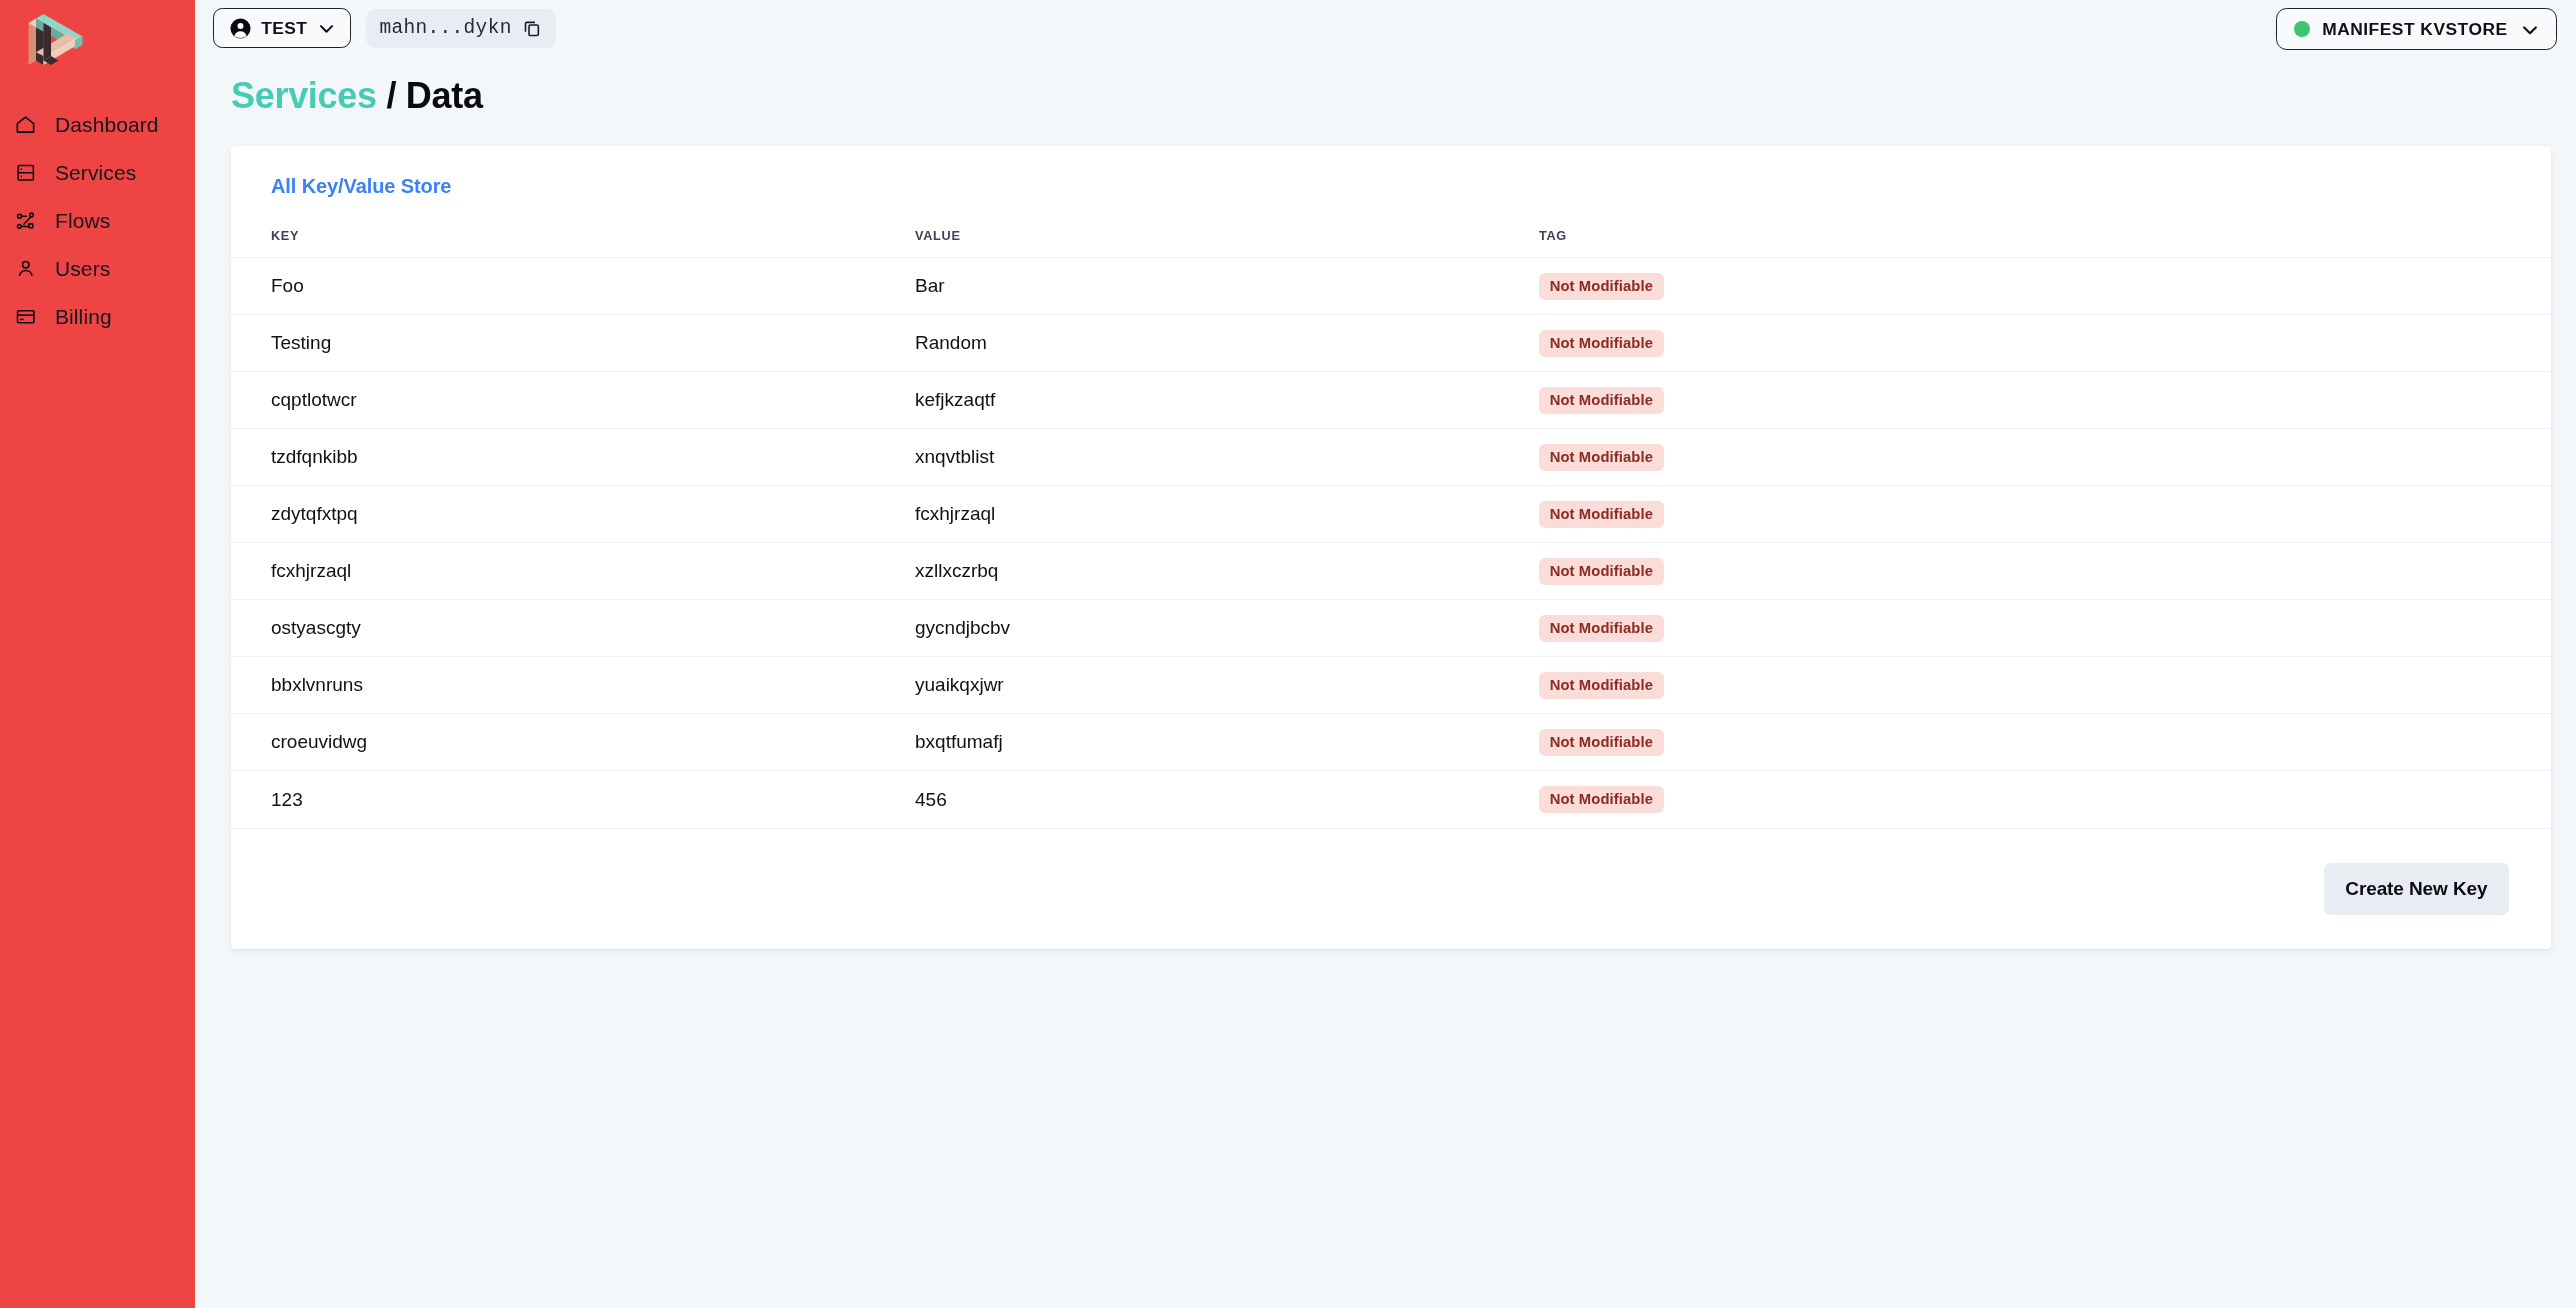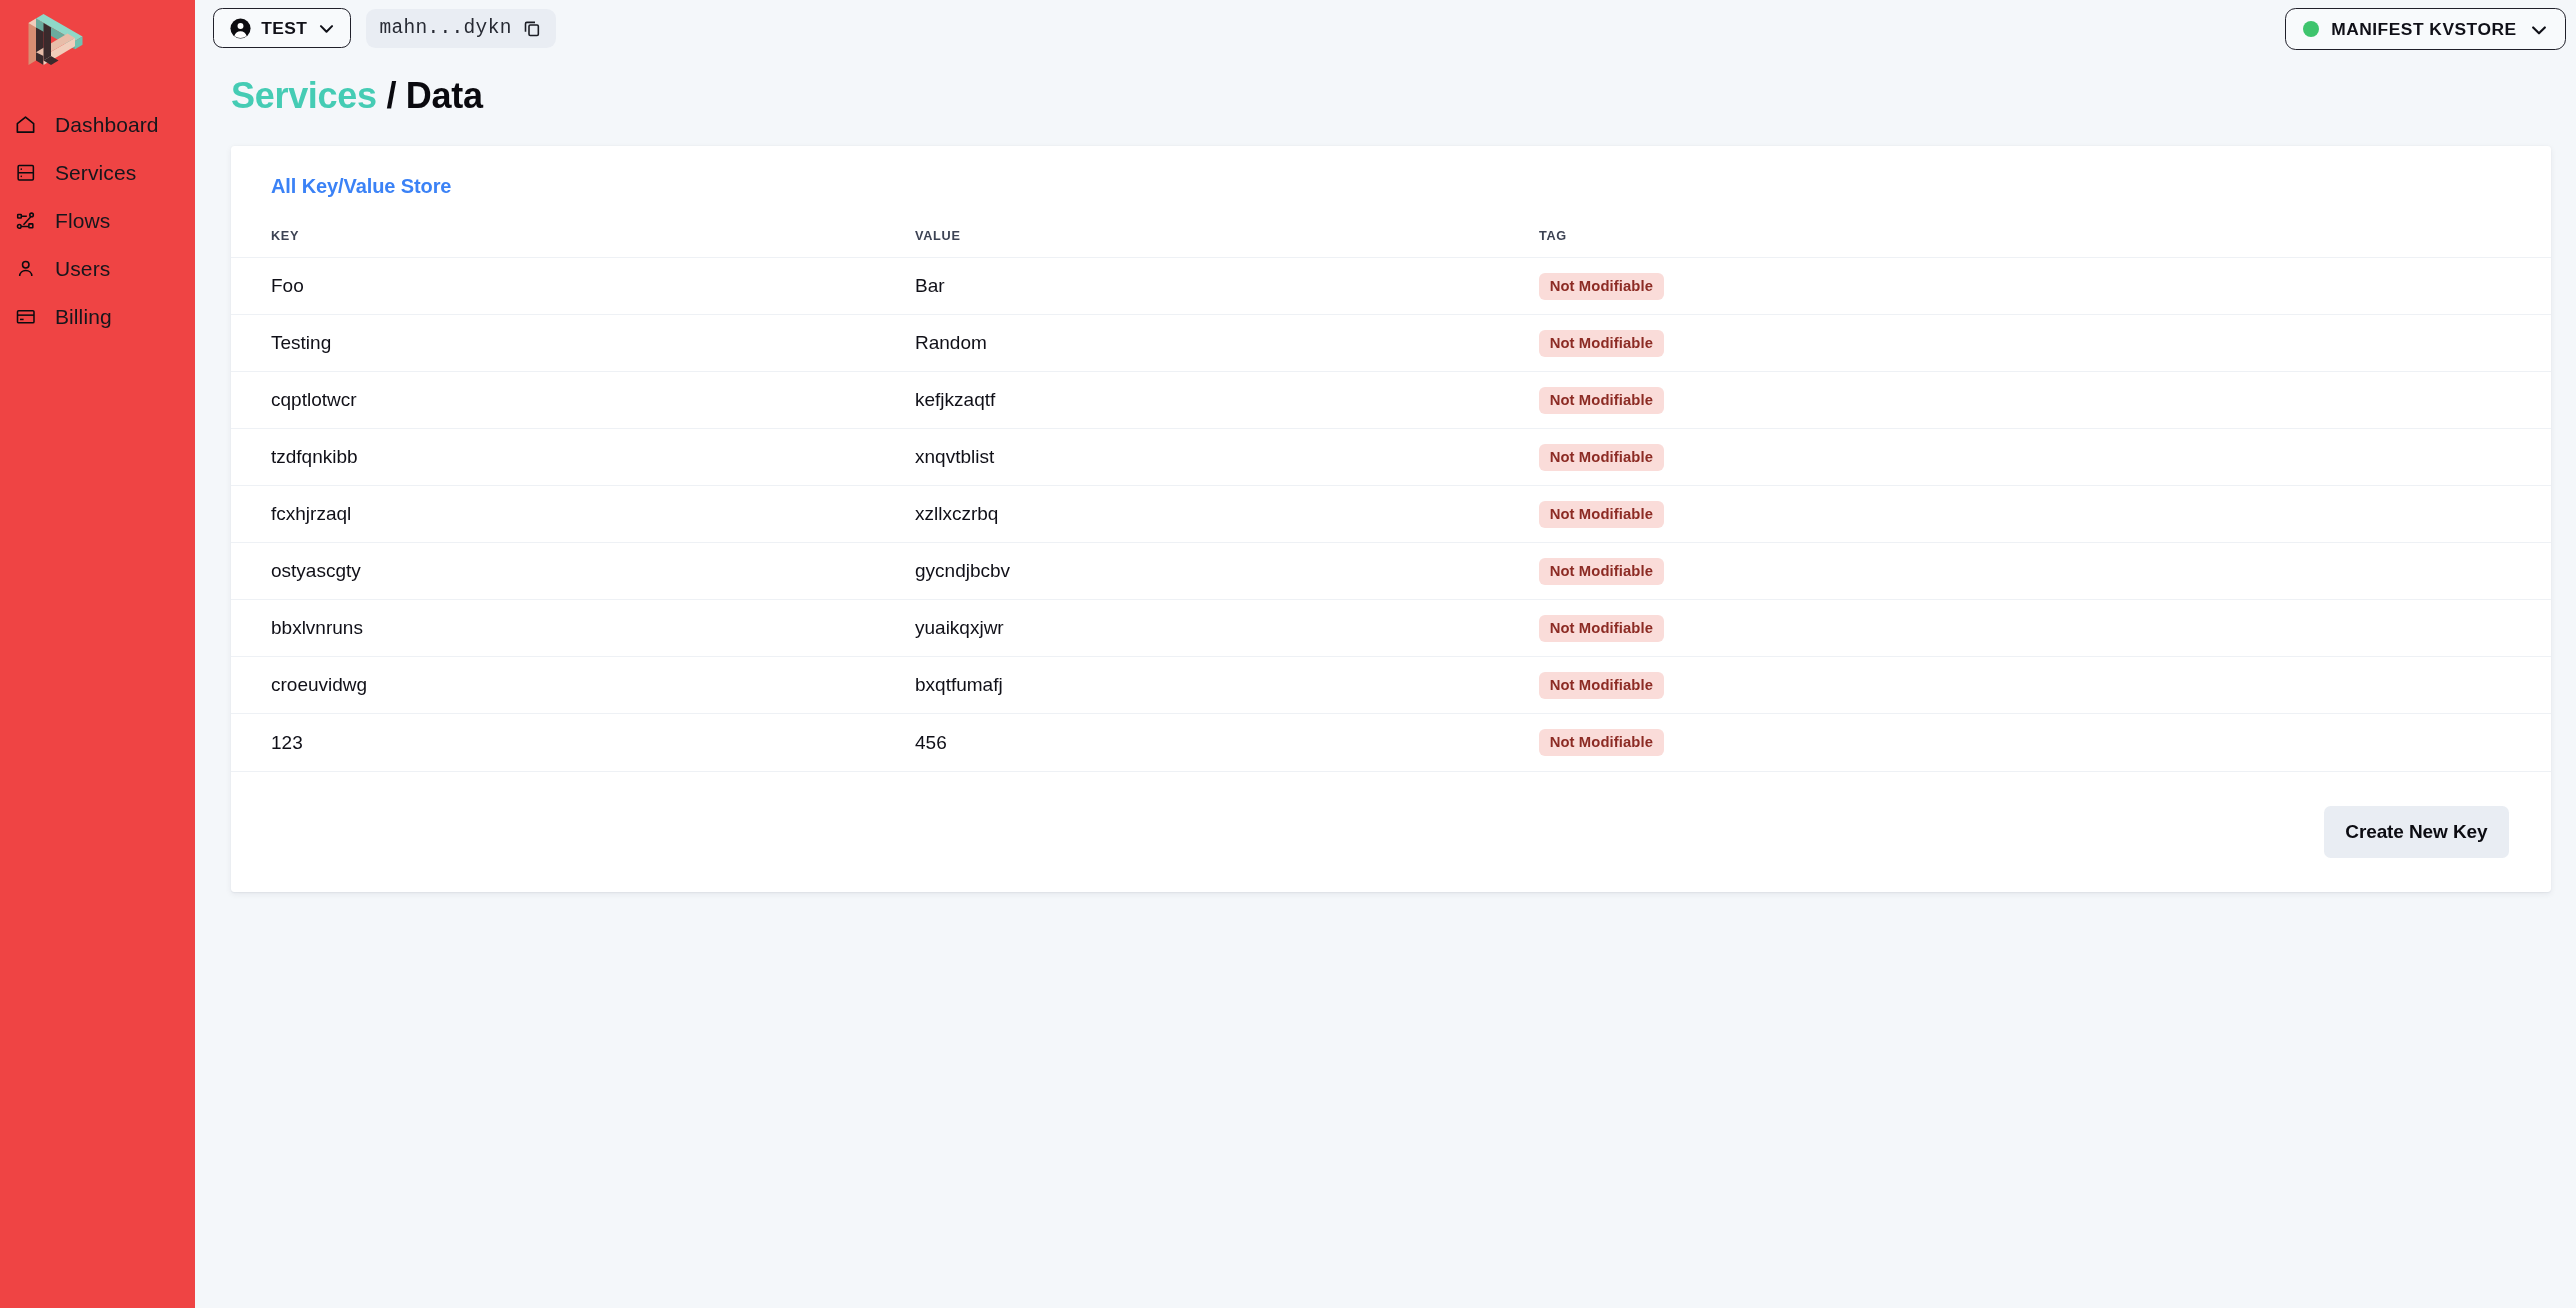--- a/index.html
+++ b/index.html
@@ -128,21 +128,21 @@
   .acct-text {
     font-family: "Liberation Mono", monospace;
     font-size: 19.5px;
     color: #272a33;
     letter-spacing: 0.3px;
   }
   .copy-ic { width: 20px; height: 20px; display: block; color: #1b1d24; }
 
   .kvstore-btn {
     position: absolute;
-    right: 10px;
+    right: 19px;
     top: 8px;
     display: flex;
     align-items: center;
     gap: 12px;
     height: 42px;
     border: 1.3px solid #20202a;
     border-radius: 10.7px;
     background: #f8fafc;
     padding: 0 17.4px;
     cursor: pointer;
@@ -415,20 +415,25 @@
               <td class="c-key">cqptlotwcr</td>
               <td class="c-value">kefjkzaqtf</td>
               <td class="c-tag"><span class="tag">Not Modifiable</span></td>
             </tr>
             <tr>
               <td class="c-key">tzdfqnkibb</td>
               <td class="c-value">xnqvtblist</td>
               <td class="c-tag"><span class="tag">Not Modifiable</span></td>
             </tr>
             <tr>
+              <td class="c-key">zdytqfxtpq</td>
+              <td class="c-value">fcxhjrzaql</td>
+              <td class="c-tag"><span class="tag">Not Modifiable</span></td>
+            </tr>
+            <tr>
               <td class="c-key">fcxhjrzaql</td>
               <td class="c-value">xzllxczrbq</td>
               <td class="c-tag"><span class="tag">Not Modifiable</span></td>
             </tr>
             <tr>
               <td class="c-key">ostyascgty</td>
               <td class="c-value">gycndjbcbv</td>
               <td class="c-tag"><span class="tag">Not Modifiable</span></td>
             </tr>
             <tr>

